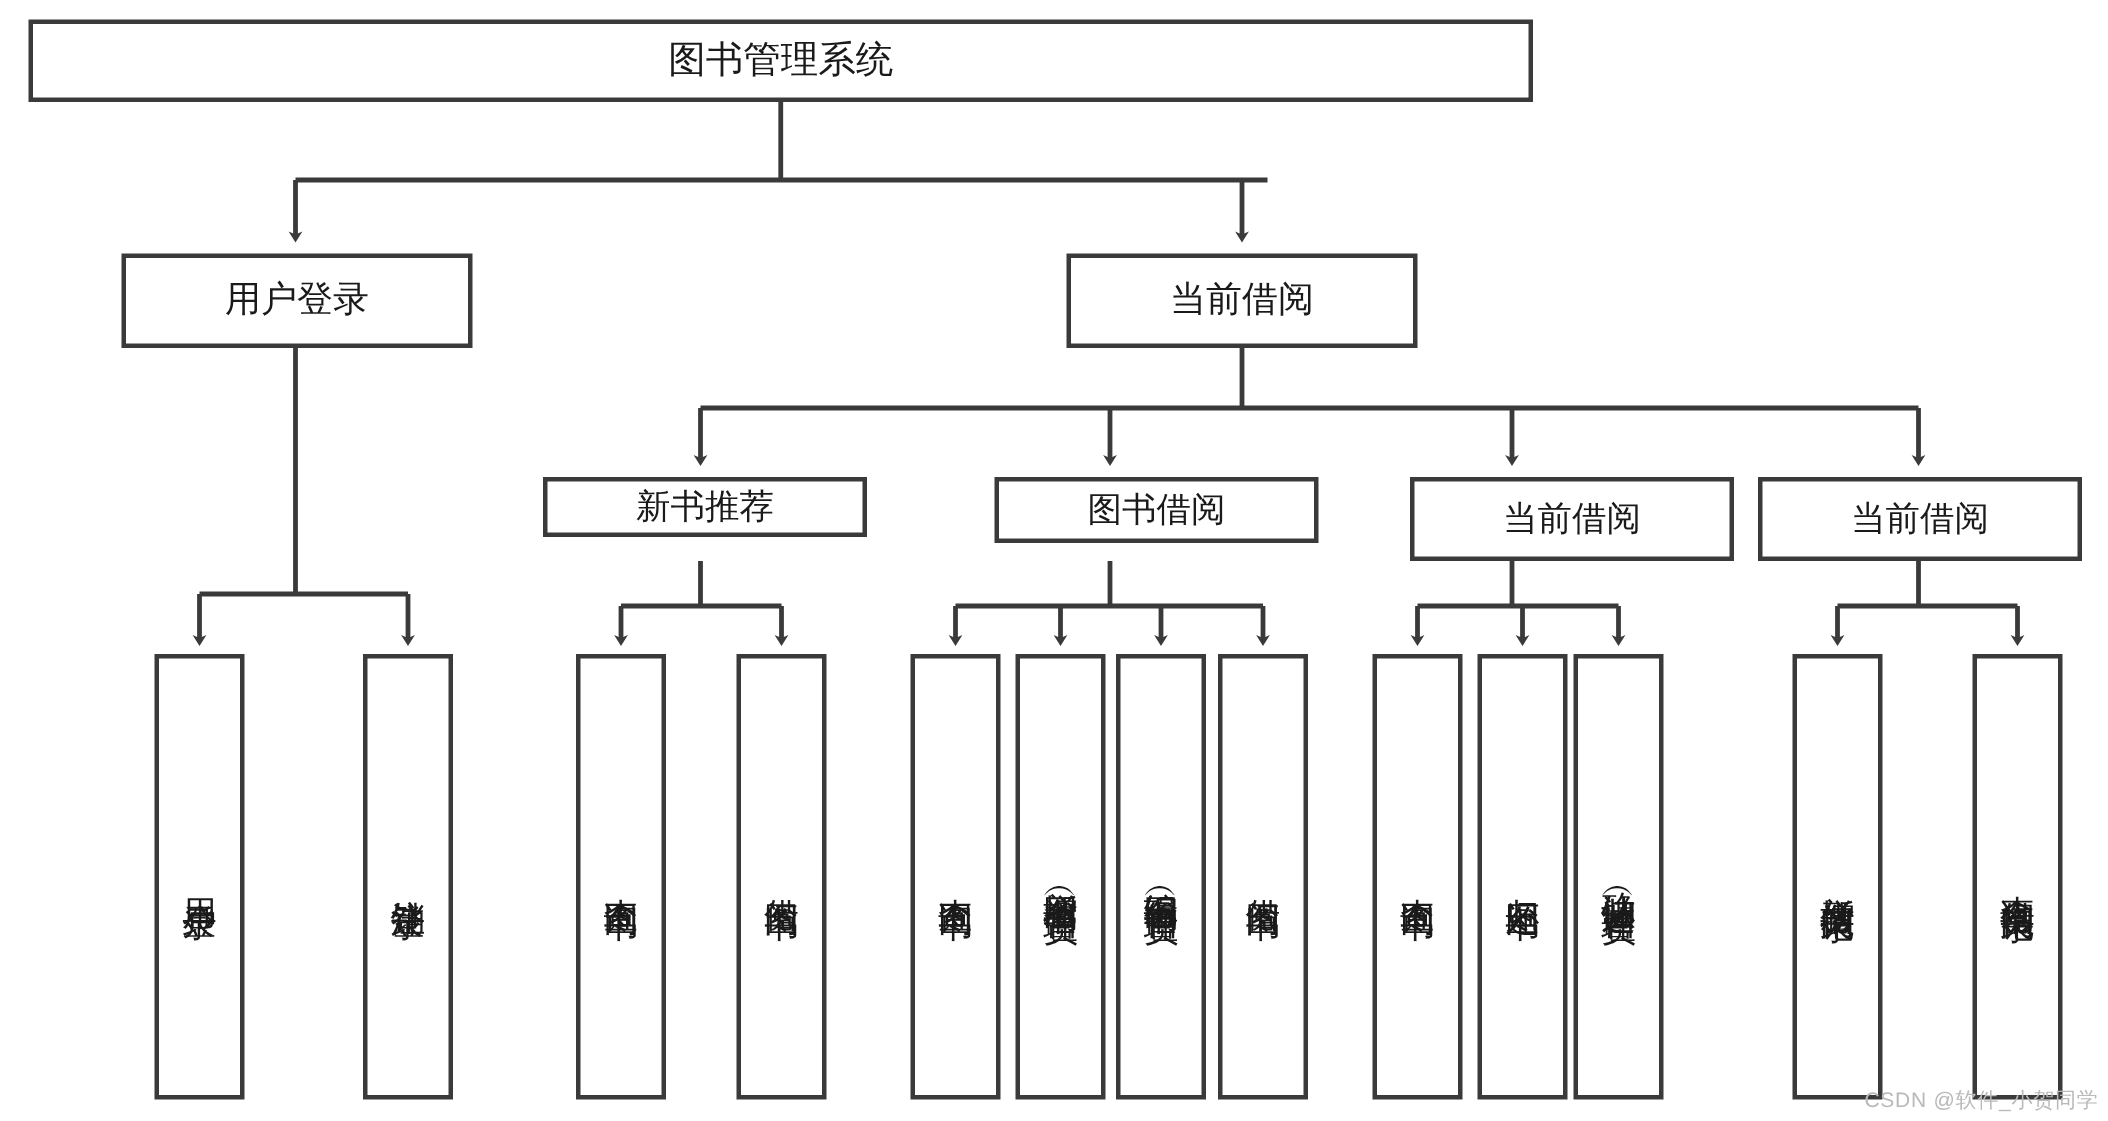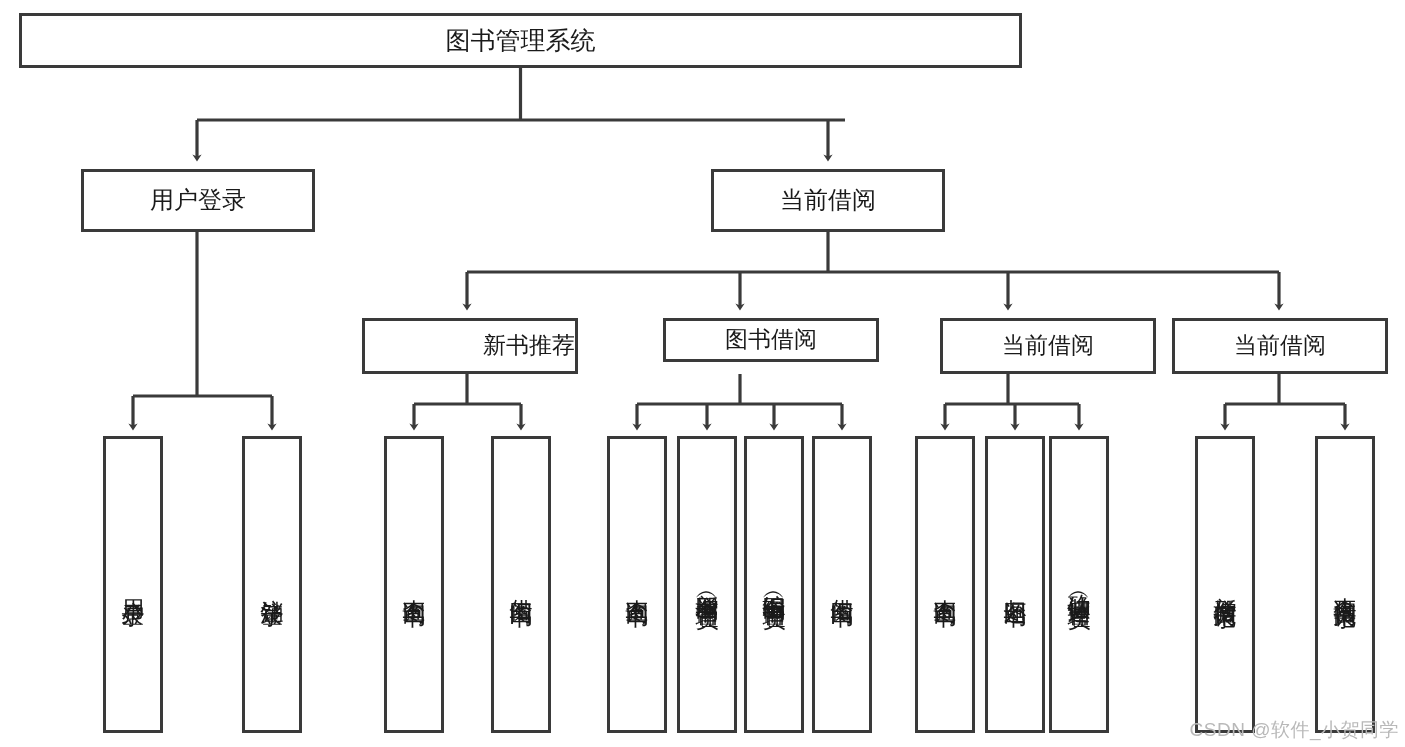--- a/index.html
+++ b/index.html
@@ -57,21 +57,21 @@
     left: 0;
     top: 0;
     width: 1405px;
     height: 747px;
     pointer-events: none;
   }
   .watermark {
     position: absolute;
     right: 6px;
     bottom: 4px;
-    font-size: 19px;
+    font-size: 14px;
     color: #b9b9b9;
     letter-spacing: 0.5px;
     white-space: nowrap;
   }
 </style>
 </head>
 <body>
 
 <div id="canvas">
 
@@ -129,21 +129,21 @@
     <span>图书管理系统</span>
   </div>
 
   <div class="node level1" style="left:81px; top:169px; width:234px; height:63px;">
     <span>用户登录</span>
   </div>
   <div class="node level1" style="left:711px; top:169px; width:234px; height:63px;">
     <span>当前借阅</span>
   </div>
 
-  <div class="node level2" style="left:362px; top:318px; width:216px; height:56px;justify-content:flex-end;">
+  <div class="node level2" style="left:362px; top:318px; width:216px; height:40px;">
     <span>新书推荐</span>
   </div>
   <div class="node level2" style="left:632px; top:318px; width:216px; height:44px;margin-left:31px;">
     <span>图书借阅</span>
   </div>
   <div class="node level2" style="left:940px; top:318px; width:216px; height:56px;">
     <span>当前借阅</span>
   </div>
   <div class="node level2" style="left:1172px; top:318px; width:216px; height:56px;">
     <span>当前借阅</span>

